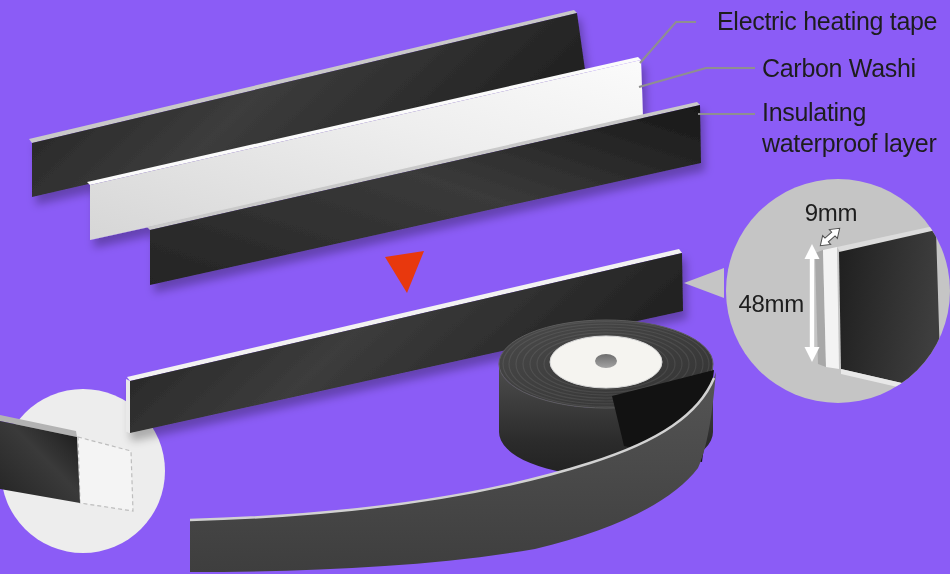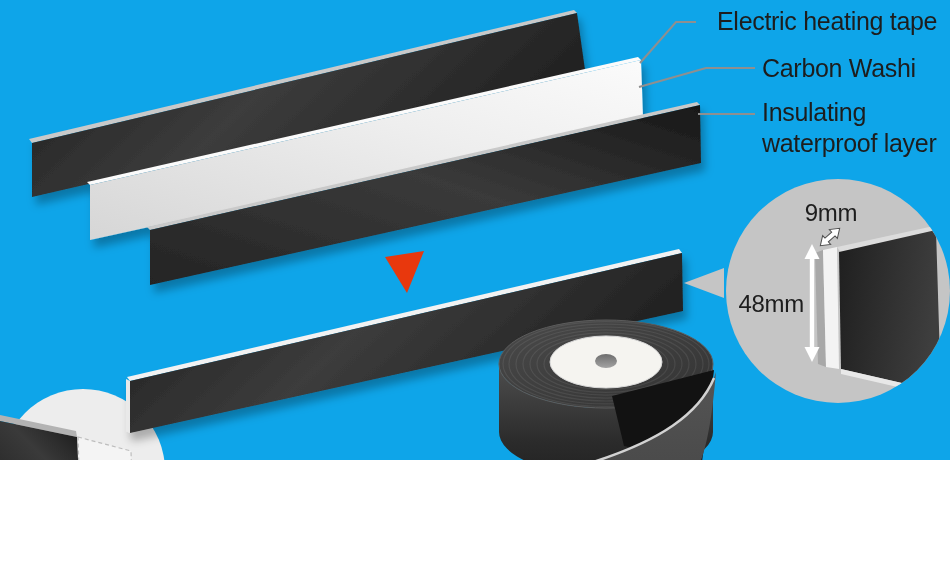--- a/index.html
+++ b/index.html
@@ -1,16 +1,16 @@
 <!DOCTYPE html>
 <html><head>
 <meta charset="utf-8">
 <style>
   html,body{margin:0;padding:0;background:#fff;}
-  .stage{position:relative;width:950px;height:460px;overflow:hidden;background:#0ea5e9;}
+  .stage{position:relative;width:950px;height:574px;overflow:hidden;background:#8b5cf6;}
   svg{display:block;}
   text{font-family:"Liberation Sans","DejaVu Sans",sans-serif;letter-spacing:-0.3px;}
   .label-text{font-size:25px;}
   .dim-text{font-size:24px;}
 </style>
 </head>
 <body>
 
 <div class="stage">
 <svg width="950" height="574" viewBox="0 0 950 574">

